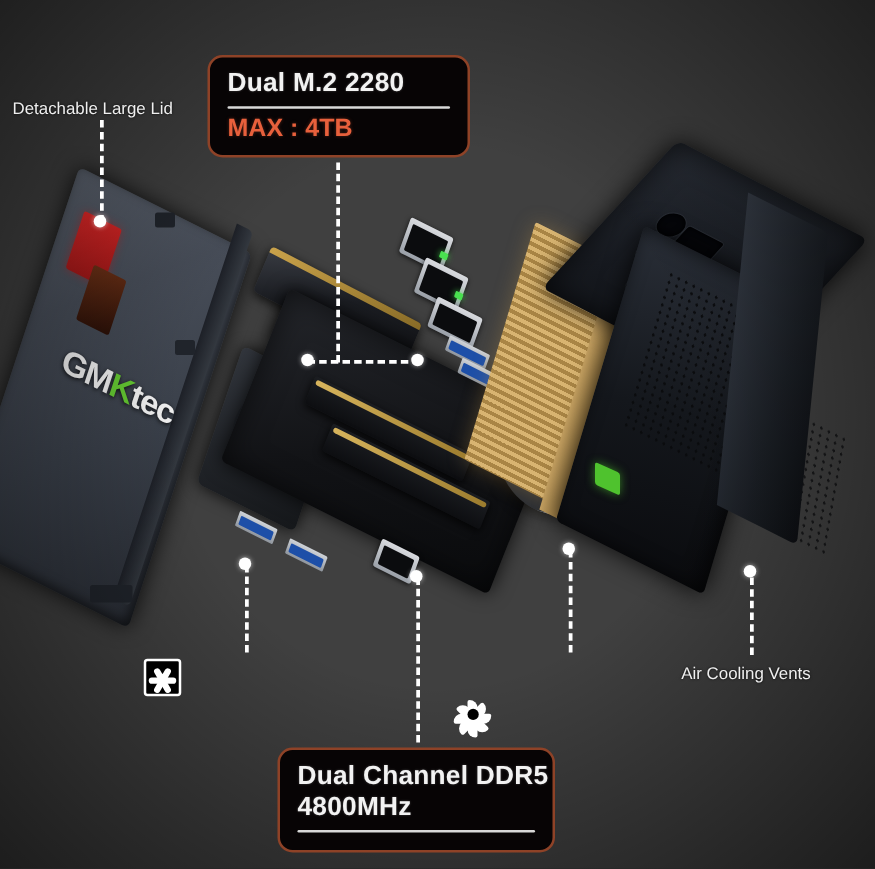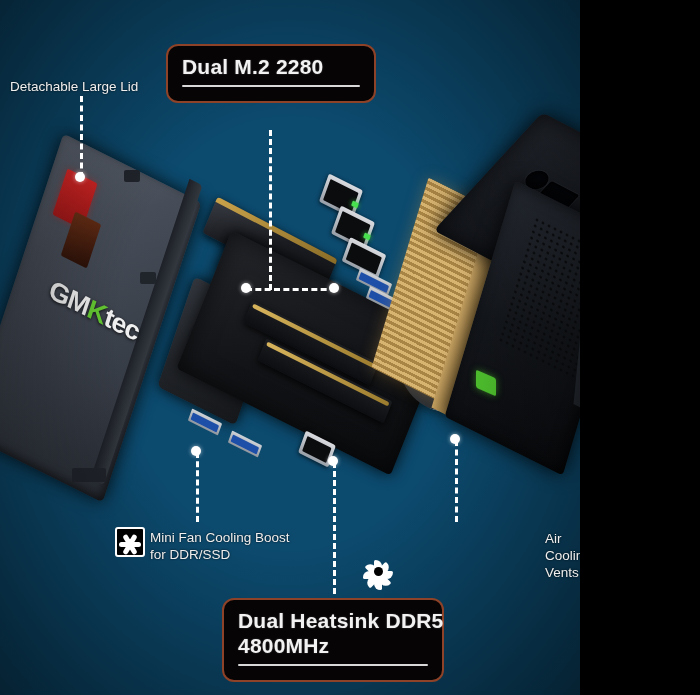--- a/index.html
+++ b/index.html
@@ -1,17 +1,17 @@
 <!DOCTYPE html>
 <html><head>
 <meta charset="utf-8">
 <style>
   html,body{margin:0;padding:0;background:#000;}
   body{width:700px;height:695px;overflow:hidden;font-family:"Liberation Sans",sans-serif;}
-  #stage{position:relative;width:580px;height:695px;background:#0c4a6e;overflow:hidden;}
+  #stage{position:relative;width:700px;height:695px;background:#404040;overflow:hidden;}
 
   
   .callout{position:absolute;border:2px solid #8e4227;border-radius:12px;background:#070405;
            padding:8px 14px 9px 14px;box-sizing:border-box;}
   .callout .cl-line{font-size:21px;line-height:25px;color:#f2f2f2;font-weight:bold;letter-spacing:.2px;
                     text-shadow:0 0 2px rgba(255,255,255,.25);white-space:nowrap;}
   .callout .cl-rule{height:2px;background:#d8d8d8;margin:6px 0 5px 0;border-radius:1px;}
   .callout .cl-max{font-size:20px;line-height:23px;color:#e8603c;font-weight:bold;white-space:nowrap;
                    text-shadow:0 0 3px rgba(232,96,60,.35);}
 
@@ -267,41 +267,40 @@
 
   <div class="vline" style="left:455px;top:440px;height:82px;"></div>
   <div class="dot" style="left:450px;top:434px;"></div>
 
   <div class="vline" style="left:600px;top:462px;height:62px;"></div>
   <div class="dot" style="left:595px;top:452px;"></div>
 
   <div class="callout" id="callout-m2">
     <div class="cl-line">Dual M.2 2280</div>
     <div class="cl-rule"></div>
+    <div class="cl-max">MAX : 4TB</div>
   </div>
 
   <div class="callout" id="callout-ddr5">
-    <div class="cl-line">Dual Heatsink DDR5</div>
+    <div class="cl-line">Dual Channel DDR5</div>
     <div class="cl-line">4800MHz</div>
     <div class="cl-rule"></div>
   </div>
 
   <div class="plabel" style="left:10px;top:78px;">Detachable Large Lid</div>
 
   <div class="icon minifan" style="left:115px;top:527px;">
     <div class="bl" style="transform:rotate(0deg);"></div>
     <div class="bl" style="transform:rotate(60deg);"></div>
     <div class="bl" style="transform:rotate(120deg);"></div>
     <div class="bl" style="transform:rotate(180deg);"></div>
     <div class="bl" style="transform:rotate(240deg);"></div>
     <div class="bl" style="transform:rotate(300deg);"></div>
     <div class="hub"></div>
   </div>
-  <div class="plabel" style="left:150px;top:529px;">Mini Fan Cooling Boost
-for DDR/SSD</div>
 
   <div class="icon spiralfan" style="left:361px;top:524px;">
     <div class="sb" style="transform:rotate(0deg);"></div>
     <div class="sb" style="transform:rotate(45deg);"></div>
     <div class="sb" style="transform:rotate(90deg);"></div>
     <div class="sb" style="transform:rotate(135deg);"></div>
     <div class="sb" style="transform:rotate(180deg);"></div>
     <div class="sb" style="transform:rotate(225deg);"></div>
     <div class="sb" style="transform:rotate(270deg);"></div>
     <div class="sb" style="transform:rotate(315deg);"></div>

